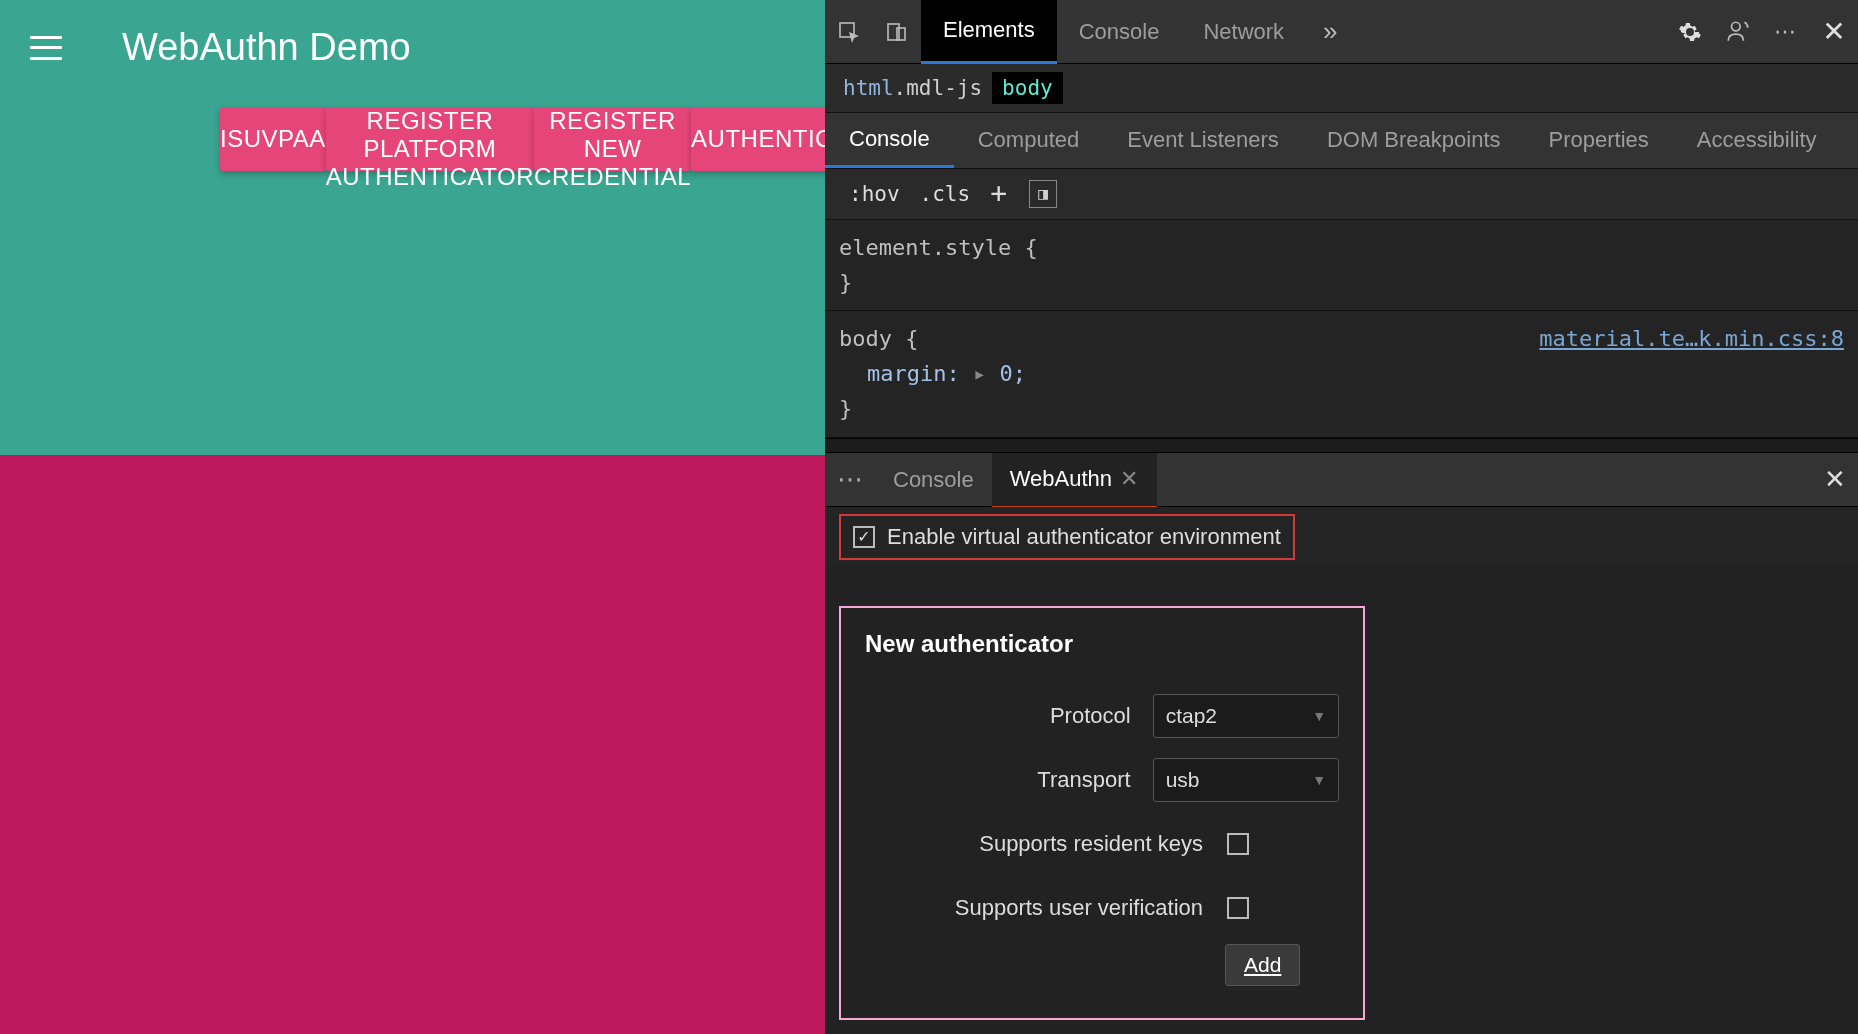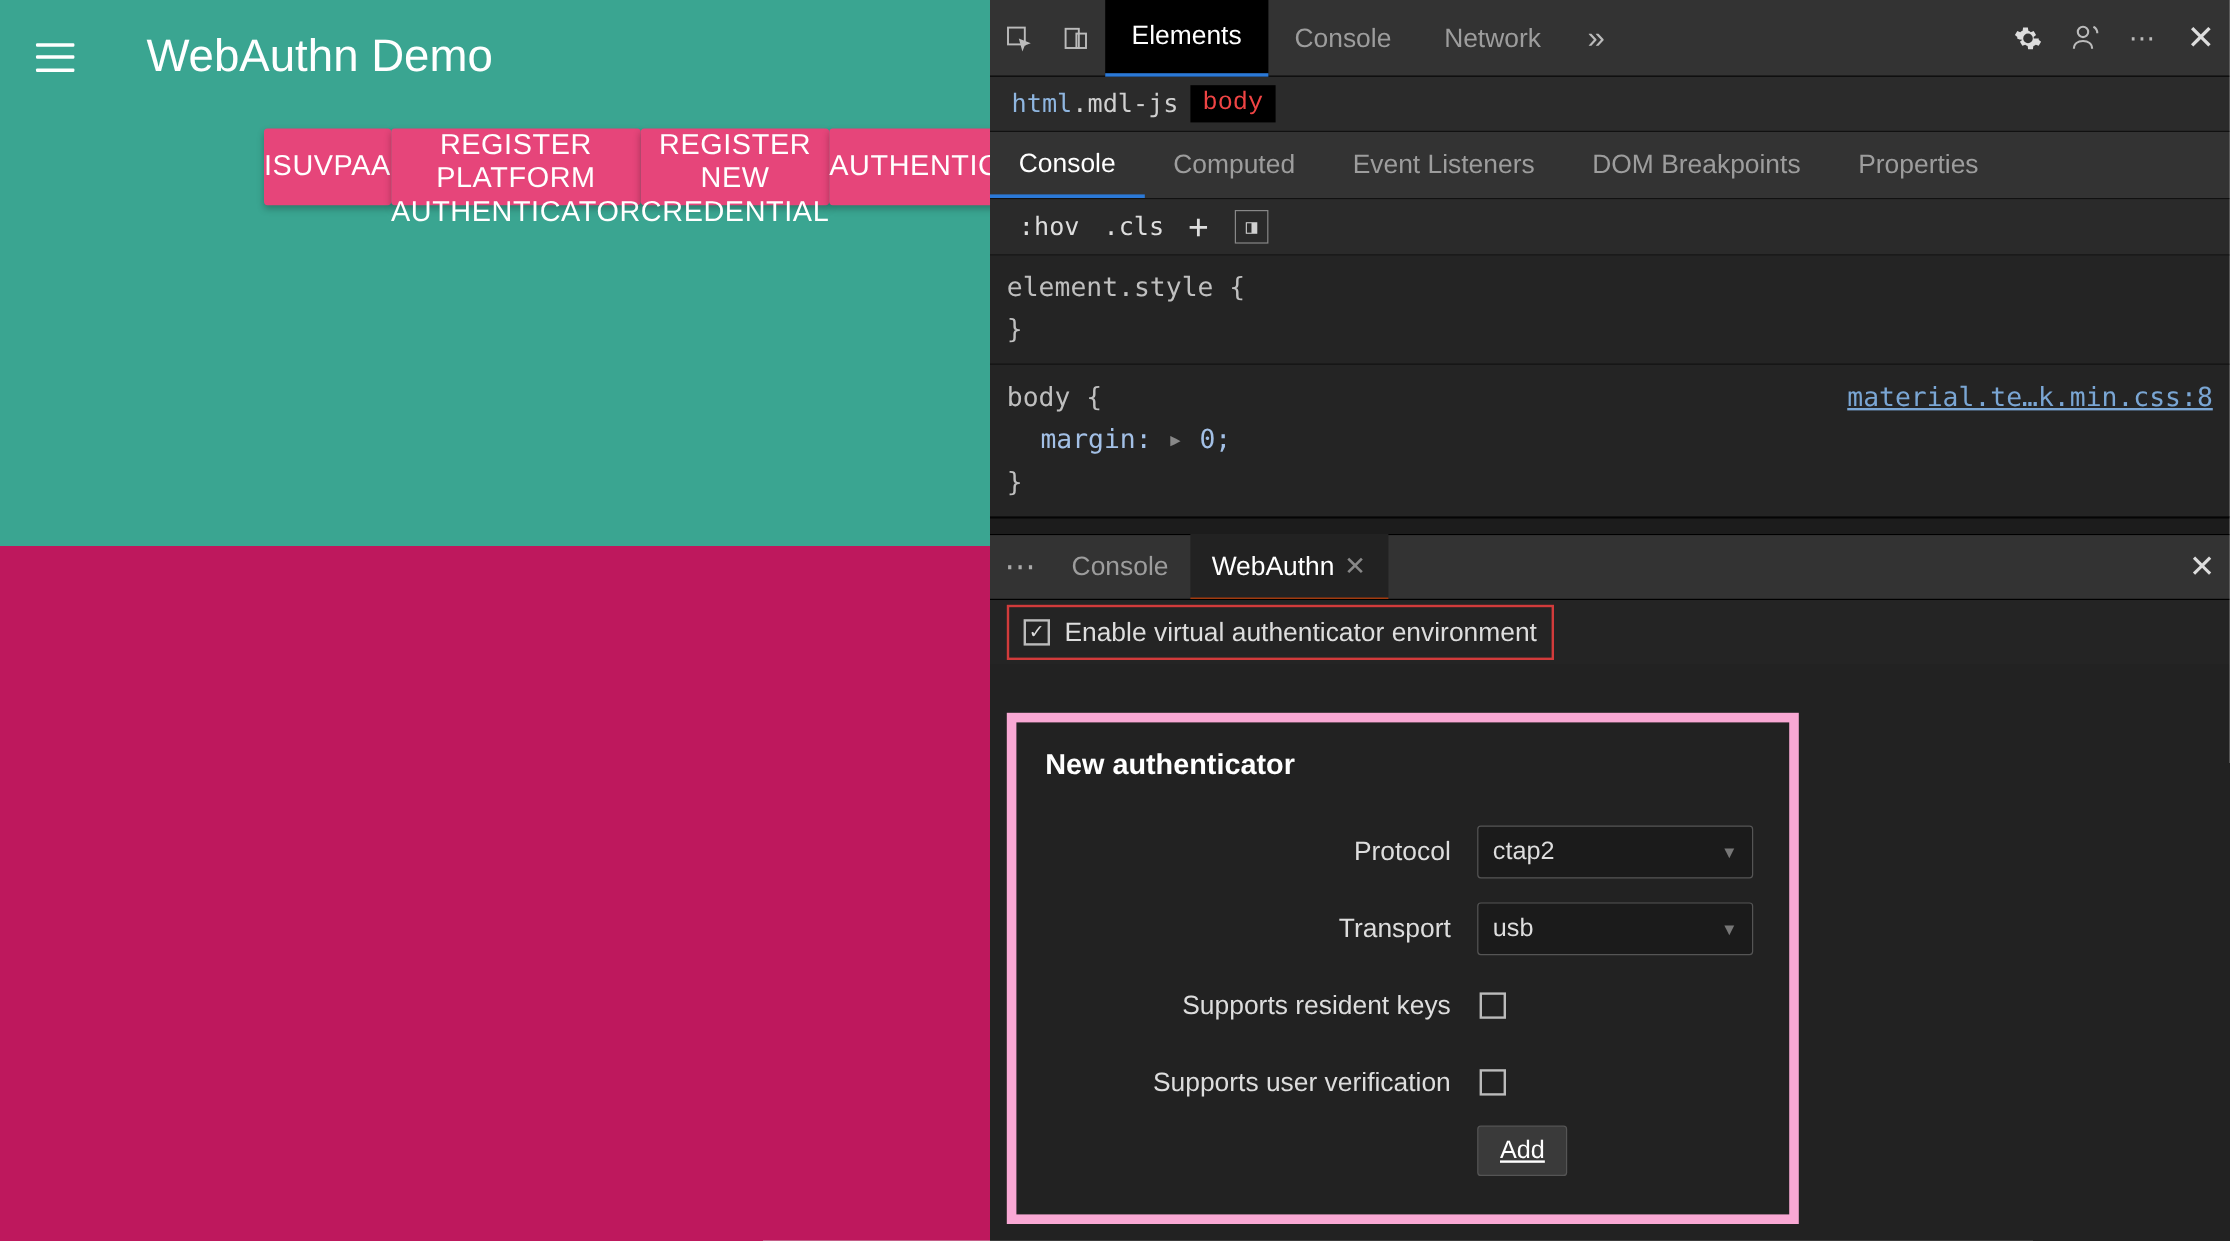--- a/index.html
+++ b/index.html
@@ -70,21 +70,21 @@
   .dt-topbar .spacer { flex: 1; }
 
   
   .dt-crumbs {
     background: #2b2b2b; height: 50px; display: flex; align-items: center;
     padding-left: 18px; gap: 10px; border-bottom: 1px solid #111;
     font-family: Menlo, Consolas, monospace; font-size: 21px;
   }
   .crumb-html .h { color: #8fb6e0; }
   .crumb-html .c { color: #d0d0d0; }
-  .crumb-body { background: #000; color: #ef4444; padding: 4px 10px; font-family: Liberation Mono, monospace; }
+  .crumb-body { background: #000; color: #5eead4; padding: 4px 10px; }
 
   
   .dt-subtabs {
     background: #333; height: 56px; display: flex; align-items: center;
     border-bottom: 1px solid #111;
   }
   .dt-subtab { padding: 0 24px; height: 56px; display: flex; align-items: center; color: #9d9d9d; cursor: pointer; }
   .dt-subtab.active { color: #fff; border-bottom: 3px solid #2b79d7; }
 
   
@@ -126,21 +126,21 @@
     display:flex; align-items:center; height:60px;
     padding: 0 14px; background:#242424;
   }
   .enable-frame { border:2px solid #d23b3b; padding:8px 12px; display:flex; align-items:center; gap:12px;}
   .chk { width:22px; height:22px; border:2px solid #bbb; display:flex; align-items:center; justify-content:center; font-size:16px; color:#ddd; cursor:pointer;}
   .enable-label { color:#ddd; }
 
   
   .auth-area { padding: 40px 14px 14px 14px; background:#222; flex:1; }
   .auth-card {
-    border:8px solid #f9a8d4; width:660px; padding:22px 24px 32px 24px;
+    border:2px solid #f9a8d4; width:526px; padding:22px 24px 32px 24px;
   }
   .auth-card h3 { color:#fff; font-size:24px; font-weight:700; margin-bottom:30px; }
   .form-row { display:flex; align-items:center; height:56px; margin-bottom:8px; }
   .form-row label { width:360px; text-align:right; padding-right:22px; color:#ddd; font-size:22px;}
   .sel {
     background:#1b1b1b; color:#ddd; border:1px solid #555; border-radius:3px;
     width:230px; height:44px; display:flex; align-items:center; justify-content:space-between;
     padding:0 12px; cursor:pointer; font-size:21px;gap:44px;
   }
   .sel .caret{font-size:14px;color:#777;}
@@ -218,20 +218,21 @@
     </span>
     <span class="crumb-body">body</span>
   </div>
 
   <div class="dt-subtabs">
     <div class="dt-subtab active">Console</div>
     <div class="dt-subtab">Computed</div>
     <div class="dt-subtab">Event Listeners</div>
     <div class="dt-subtab">DOM Breakpoints</div>
     <div class="dt-subtab">Properties</div>
+    <div class="dt-subtab">Accessibility</div>
   </div>
 
   <div class="dt-filterrow">
     <span class="tok">:hov</span>
     <span class="tok">.cls</span>
     <span class="tok" style="font-size:28px;">+</span>
     <span class="iconbox">◨</span>
   </div>
 
   <div class="dt-rules">

